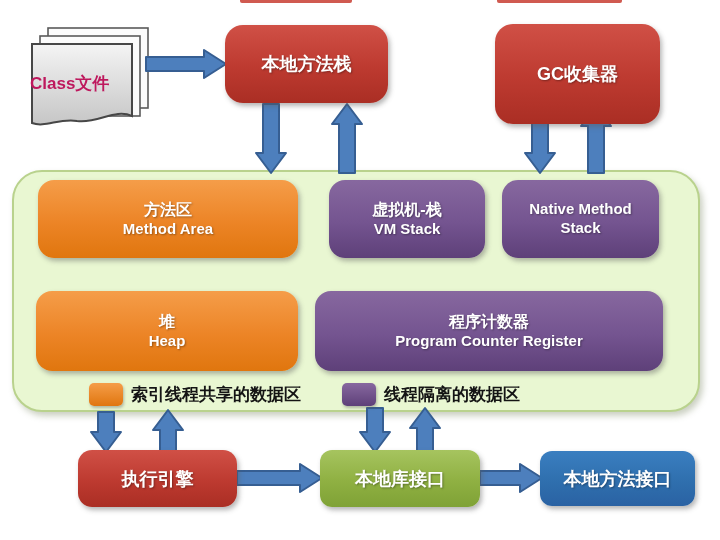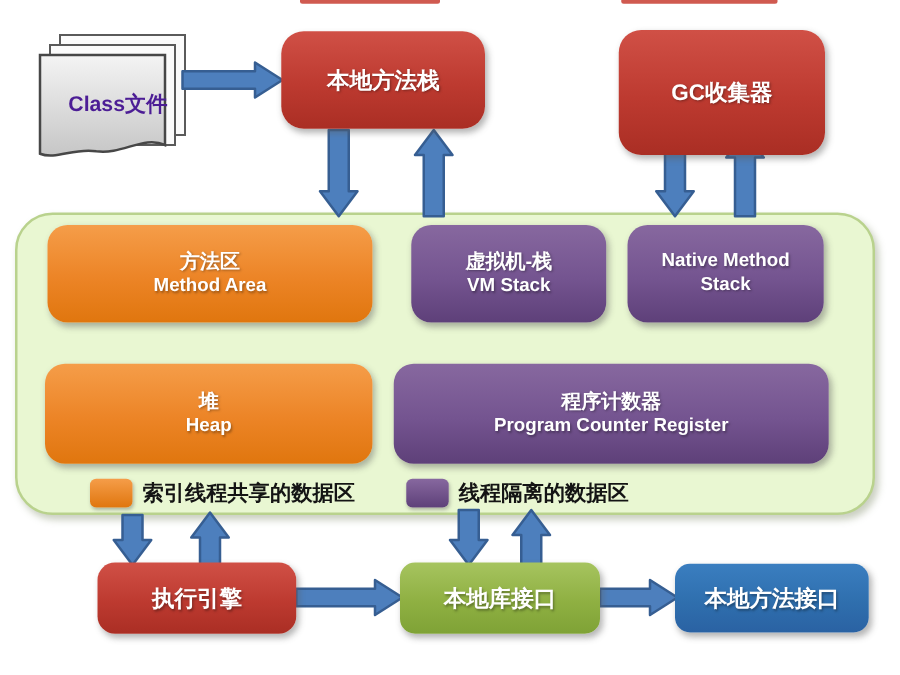--- a/index.html
+++ b/index.html
@@ -6,21 +6,21 @@
   .stage{
     position:relative;width:720px;height:540px;overflow:hidden;
     background:#ffffff;
     font-family:"Liberation Sans","DejaVu Sans",sans-serif;
   }
   .sliver{position:absolute;top:0;height:3px;background:#d05a50;border-radius:0 0 2px 2px;}
   svg.arrows{position:absolute;left:0;top:0;z-index:3;}
   svg.docstack{position:absolute;left:20px;top:22px;z-index:2;}
   .doc-label{
     position:absolute;left:30px;top:72px;width:104px;z-index:4;
-    text-align:right;font-weight:bold;font-size:17px;color:#4c1d95;
+    text-align:left;font-weight:bold;font-size:17px;color:#be185d;
   }
   .container{
     position:absolute;left:12px;top:170px;width:688px;height:242px;z-index:1;
     background:#e9f7d2;border:2px solid #b9d28d;border-radius:30px;
     box-sizing:border-box;box-shadow:3px 4px 6px rgba(140,150,120,0.45);
   }
   .box{
     position:absolute;z-index:4;display:flex;flex-direction:column;
     align-items:center;justify-content:center;text-align:center;
     color:#ffffff;font-weight:bold;box-sizing:border-box;
@@ -28,21 +28,21 @@
     box-shadow:2px 3px 5px rgba(90,90,90,0.45);
   }
   .red{background:linear-gradient(180deg,#d05046 0%,#bd3a30 55%,#aa2e24 100%);border-radius:18px;}
   .orange{background:linear-gradient(180deg,#f59d49 0%,#ec8426 55%,#e0760e 100%);border-radius:16px;}
   .purple{background:linear-gradient(180deg,#87689f 0%,#745490 55%,#5e4079 100%);border-radius:16px;}
   .greenbox{background:linear-gradient(180deg,#a6c45f 0%,#8fb042 55%,#7fa236 100%);border-radius:12px;}
   .bluebox{background:linear-gradient(180deg,#3a7ec0 0%,#2f6fae 55%,#2a62a3 100%);border-radius:12px;}
   .zh{font-size:16px;line-height:1.35;}
   .en{font-size:15px;line-height:1.25;}
   .single{font-size:18px;}
-  .legend{position:absolute;z-index:4;display:flex;align-items:center;gap:8px;}
+  .legend{position:absolute;z-index:4;display:flex;align-items:center;gap:8px;margin-left:17px;}
   .swatch{width:34px;height:23px;border-radius:5px;box-shadow:1px 2px 3px rgba(90,90,90,0.4);}
   .sw-orange{background:linear-gradient(180deg,#f59d49,#e0760e);}
   .sw-purple{background:linear-gradient(180deg,#87689f,#5e4079);}
   .legend-text{font-size:17px;font-weight:bold;color:#141414;}
 </style>
 </head>
 <body>
 
 <div class="stage">
 

